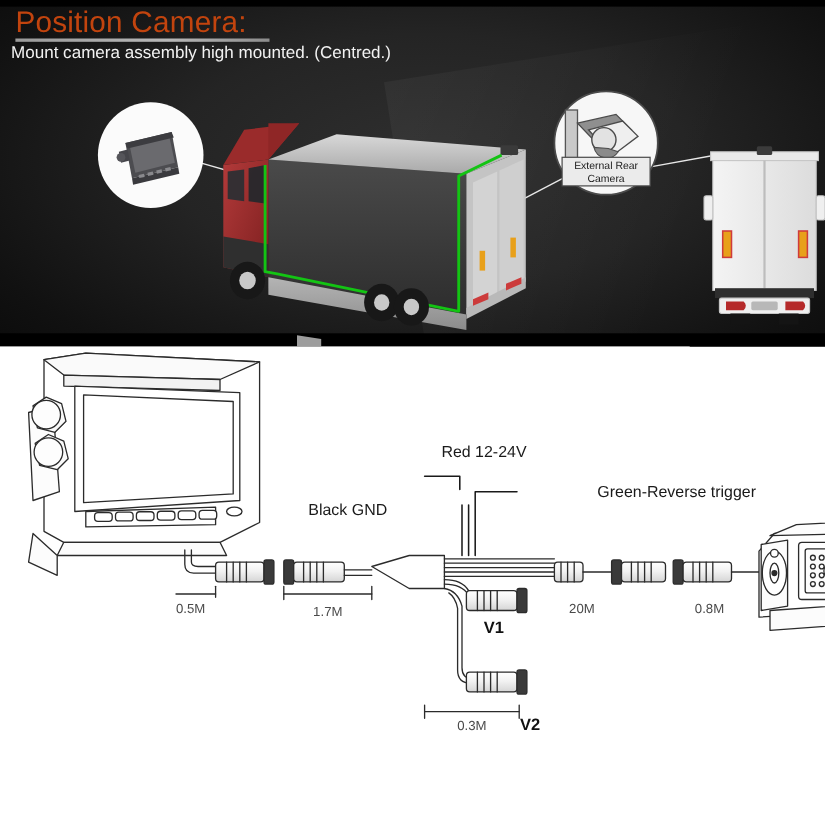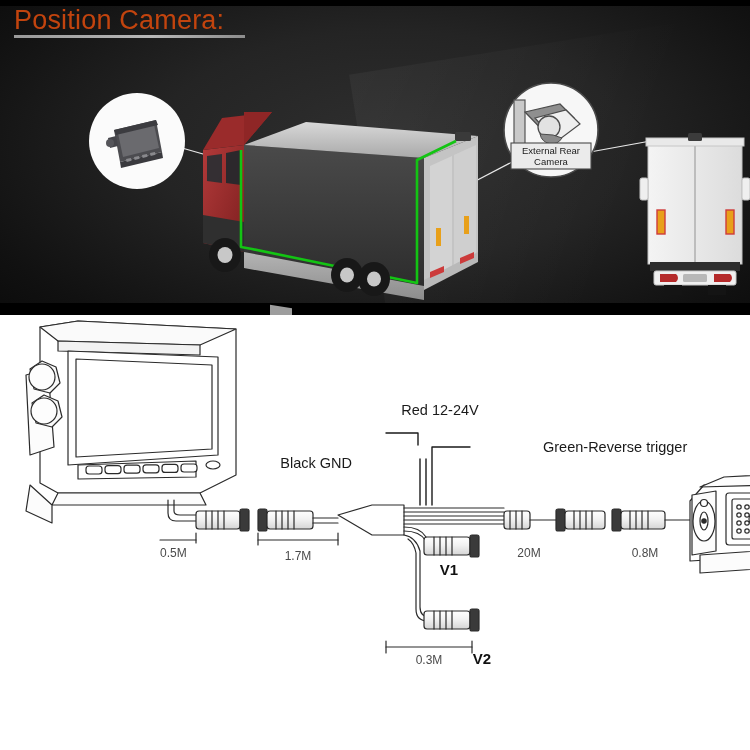--- a/index.html
+++ b/index.html
@@ -42,20 +42,21 @@
 <div id="page">
 
   <div class="hero">
     <div class="hero-bg"></div>
     <div class="hero-streak"></div>
     <div class="hero-topbar"></div>
     <div class="hero-botbar"></div>
 
     <div class="title">Position Camera:</div>
     <div class="title-rule"></div>
+    <div class="subtitle">Mount camera assembly high mounted. (Centred.)</div>
 
     <svg class="hero-art" viewBox="0 0 750 315">
       <defs>
         <linearGradient id="cabG" x1="0" y1="0" x2="1" y2="1">
           <stop offset="0" stop-color="#b33a3a"></stop>
             <stop offset="1" stop-color="#7d1f1f"></stop>
         </linearGradient>
         <linearGradient id="roofG" x1="0" y1="0" x2="0" y2="1">
           <stop offset="0" stop-color="#d8d8d8"></stop>
             <stop offset="1" stop-color="#a9a9a9"></stop>

